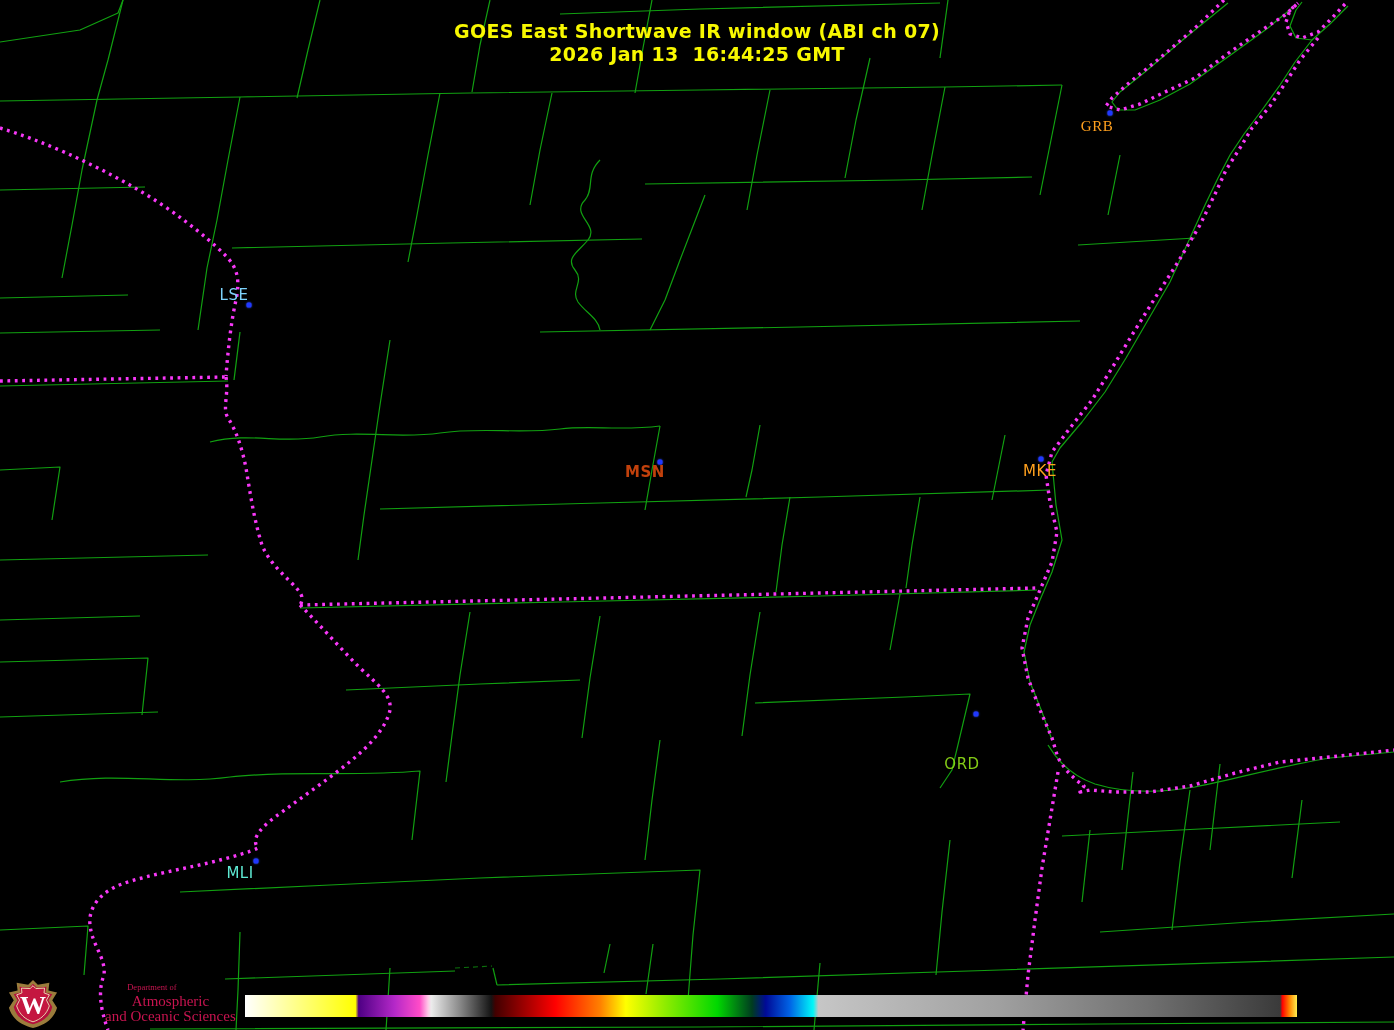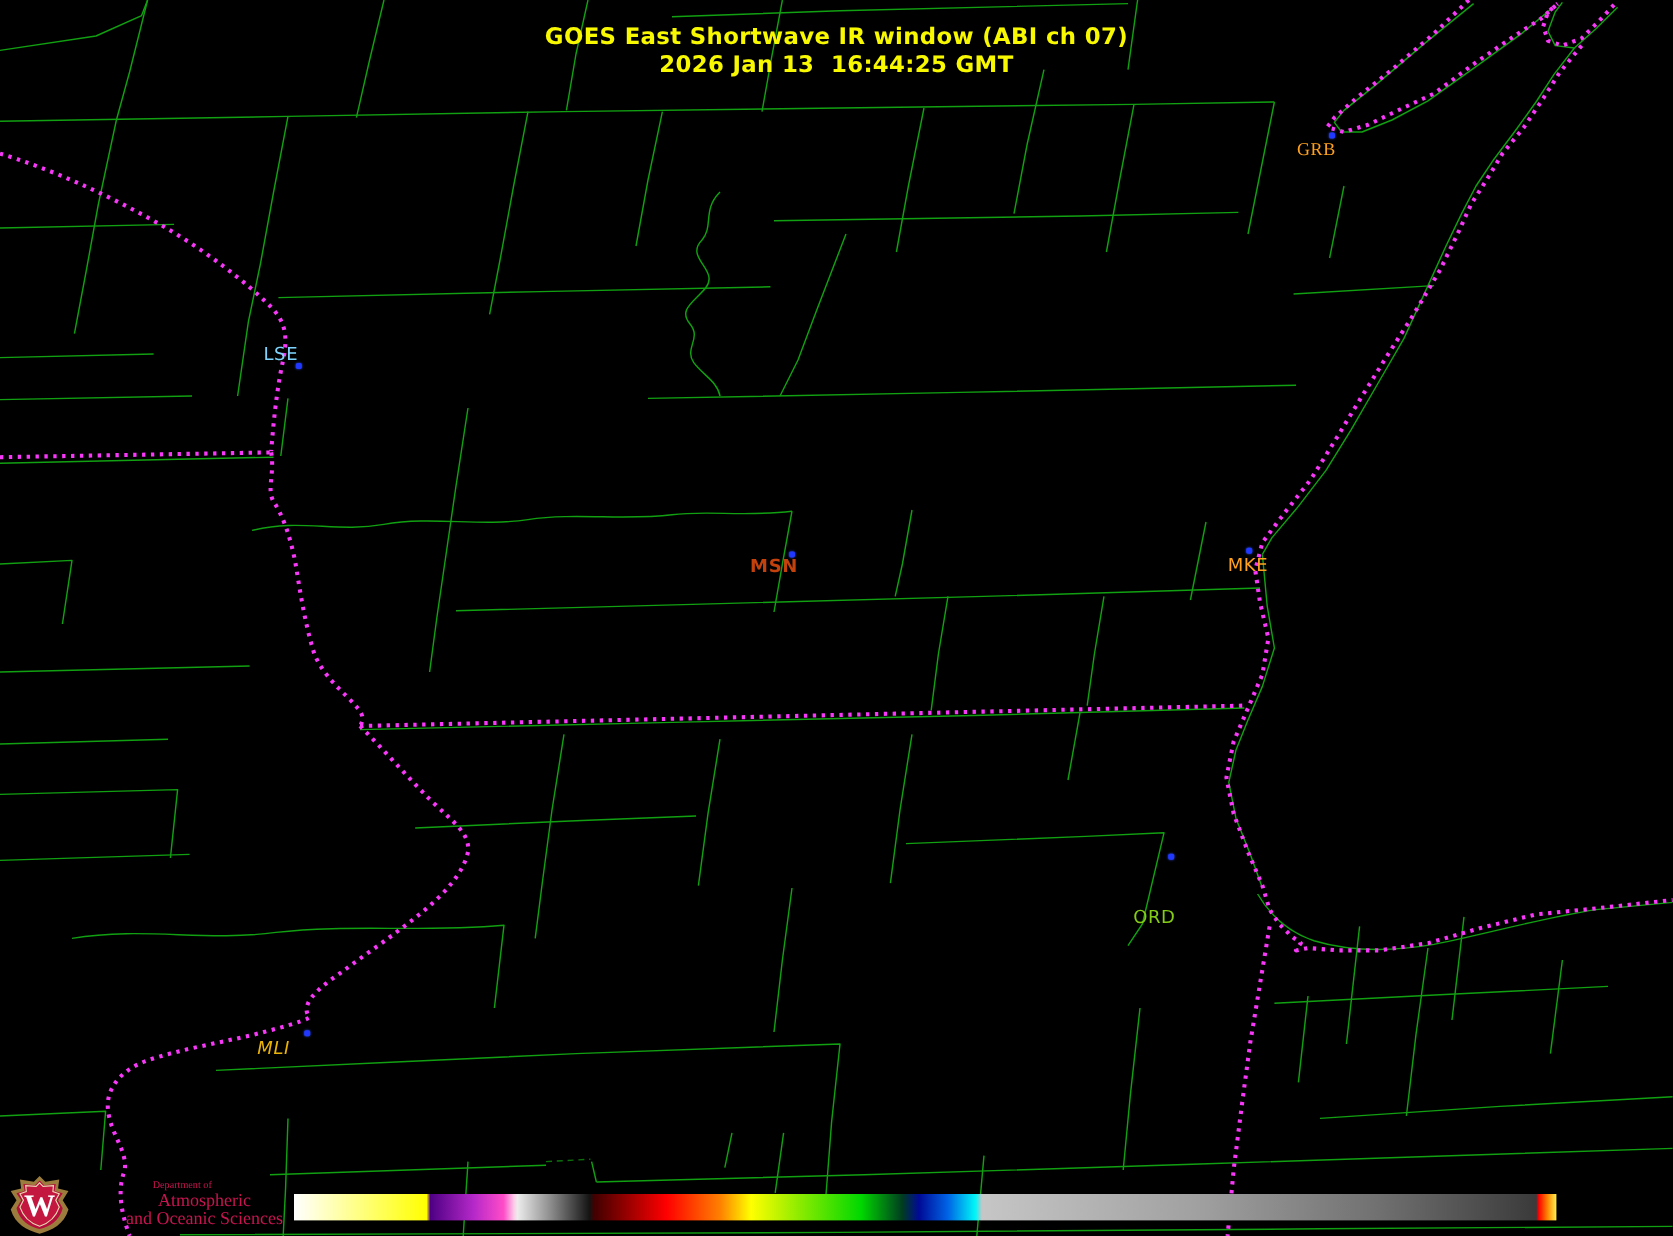--- a/index.html
+++ b/index.html
@@ -128,21 +128,21 @@
     <span class="station-label" style="left: 1097px; top: 126px; color: rgb(255, 160, 30); font-family: Liberation Serif, serif;">GRB</span>
     <span class="station-marker" style="left: 249px; top: 305px; background: rgb(32, 56, 255);"></span>
     <span class="station-label" style="left: 234px; top: 295px; color: #7dd3fc;">LSE</span>
     <span class="station-marker" style="left: 660px; top: 462px; background: rgb(32, 56, 255);"></span>
     <span class="station-label" style="left: 645px; top: 472px; color: #c2410c; font-weight: bold;">MSN</span>
     <span class="station-marker" style="left: 1041px; top: 459px; background: rgb(32, 56, 255);"></span>
     <span class="station-label" style="left: 1028px; top: 471px; color: rgb(255, 160, 30); margin-left: 12px;">MKE</span>
     <span class="station-marker" style="left: 976px; top: 714px; background: rgb(32, 56, 255);"></span>
     <span class="station-label" style="left: 962px; top: 764px; color: #84cc16;">ORD</span>
     <span class="station-marker" style="left: 256px; top: 861px; background: rgb(32, 56, 255);"></span>
-    <span class="station-label" style="left: 228px; top: 873px; color: #eab308; font-style: italic;">MLI</span>
+    <span class="station-label" style="left: 240px; top: 873px; color: #5eead4;">MLI</span>
   </div>
 
 <div id="colorbar" style="left: 245px; top: 995px; width: 1052px; height: 22px; background: linear-gradient(to right, rgb(255, 255, 255) 0%, rgb(255, 255, 0) 10.5%, rgb(78, 0, 132) 10.8%, rgb(180, 40, 200) 14.2%, rgb(255, 76, 200) 16.6%, rgb(255, 200, 232) 17.4%, rgb(236, 236, 236) 17.7%, rgb(138, 138, 138) 20.4%, rgb(20, 20, 20) 23.4%, rgb(66, 0, 0) 23.8%, rgb(255, 0, 0) 29.5%, rgb(255, 130, 0) 33.8%, rgb(255, 255, 0) 36.2%, rgb(144, 236, 0) 39.9%, rgb(0, 216, 0) 44.9%, rgb(0, 60, 32) 48.2%, rgb(0, 10, 150) 49.5%, rgb(0, 100, 230) 51.8%, rgb(0, 248, 248) 54%, rgb(198, 198, 198) 54.5%, rgb(160, 160, 160) 71.7%, rgb(112, 112, 112) 86%, rgb(58, 58, 58) 98.4%, rgb(255, 0, 0) 98.6%, rgb(255, 136, 0) 99.3%, rgb(255, 238, 80) 100%);"></div>
 
 <div class="logo">
   <svg width="52" height="50" viewBox="0 0 54 50">
     <path d="M27,0 L32,5 L44,3 L43,11 L52,13 L47,21 L52,29 C48,42 38,47 27,50 C16,47 6,42 2,29 L7,21 L2,13 L11,11 L10,3 L22,5 Z" fill="#9b7c3c"></path>
     <path d="M27,4 L31,8 L41,7 L40,13 L47,15 L43,21 L47,28 C44,39 36,44 27,46 C18,44 10,39 7,28 L11,21 L7,15 L14,13 L13,7 L23,8 Z" fill="#b40f3c"></path>
     <path d="M27,6 L30,9 L39,8.5 L38.5,13.5 L44,15.5 L41,21 L44,27 C41,36 35,41 27,43.5 C19,41 13,36 10,27 L13,21 L10,15.5 L15.5,13.5 L15,8.5 L24,9 Z" fill="#c41740" stroke="#e8d8b0" stroke-width="1"></path>
     <text x="27" y="35" font-size="27" fill="#ffffff" font-family="Liberation Serif, serif" font-weight="bold" text-anchor="middle">W</text>

